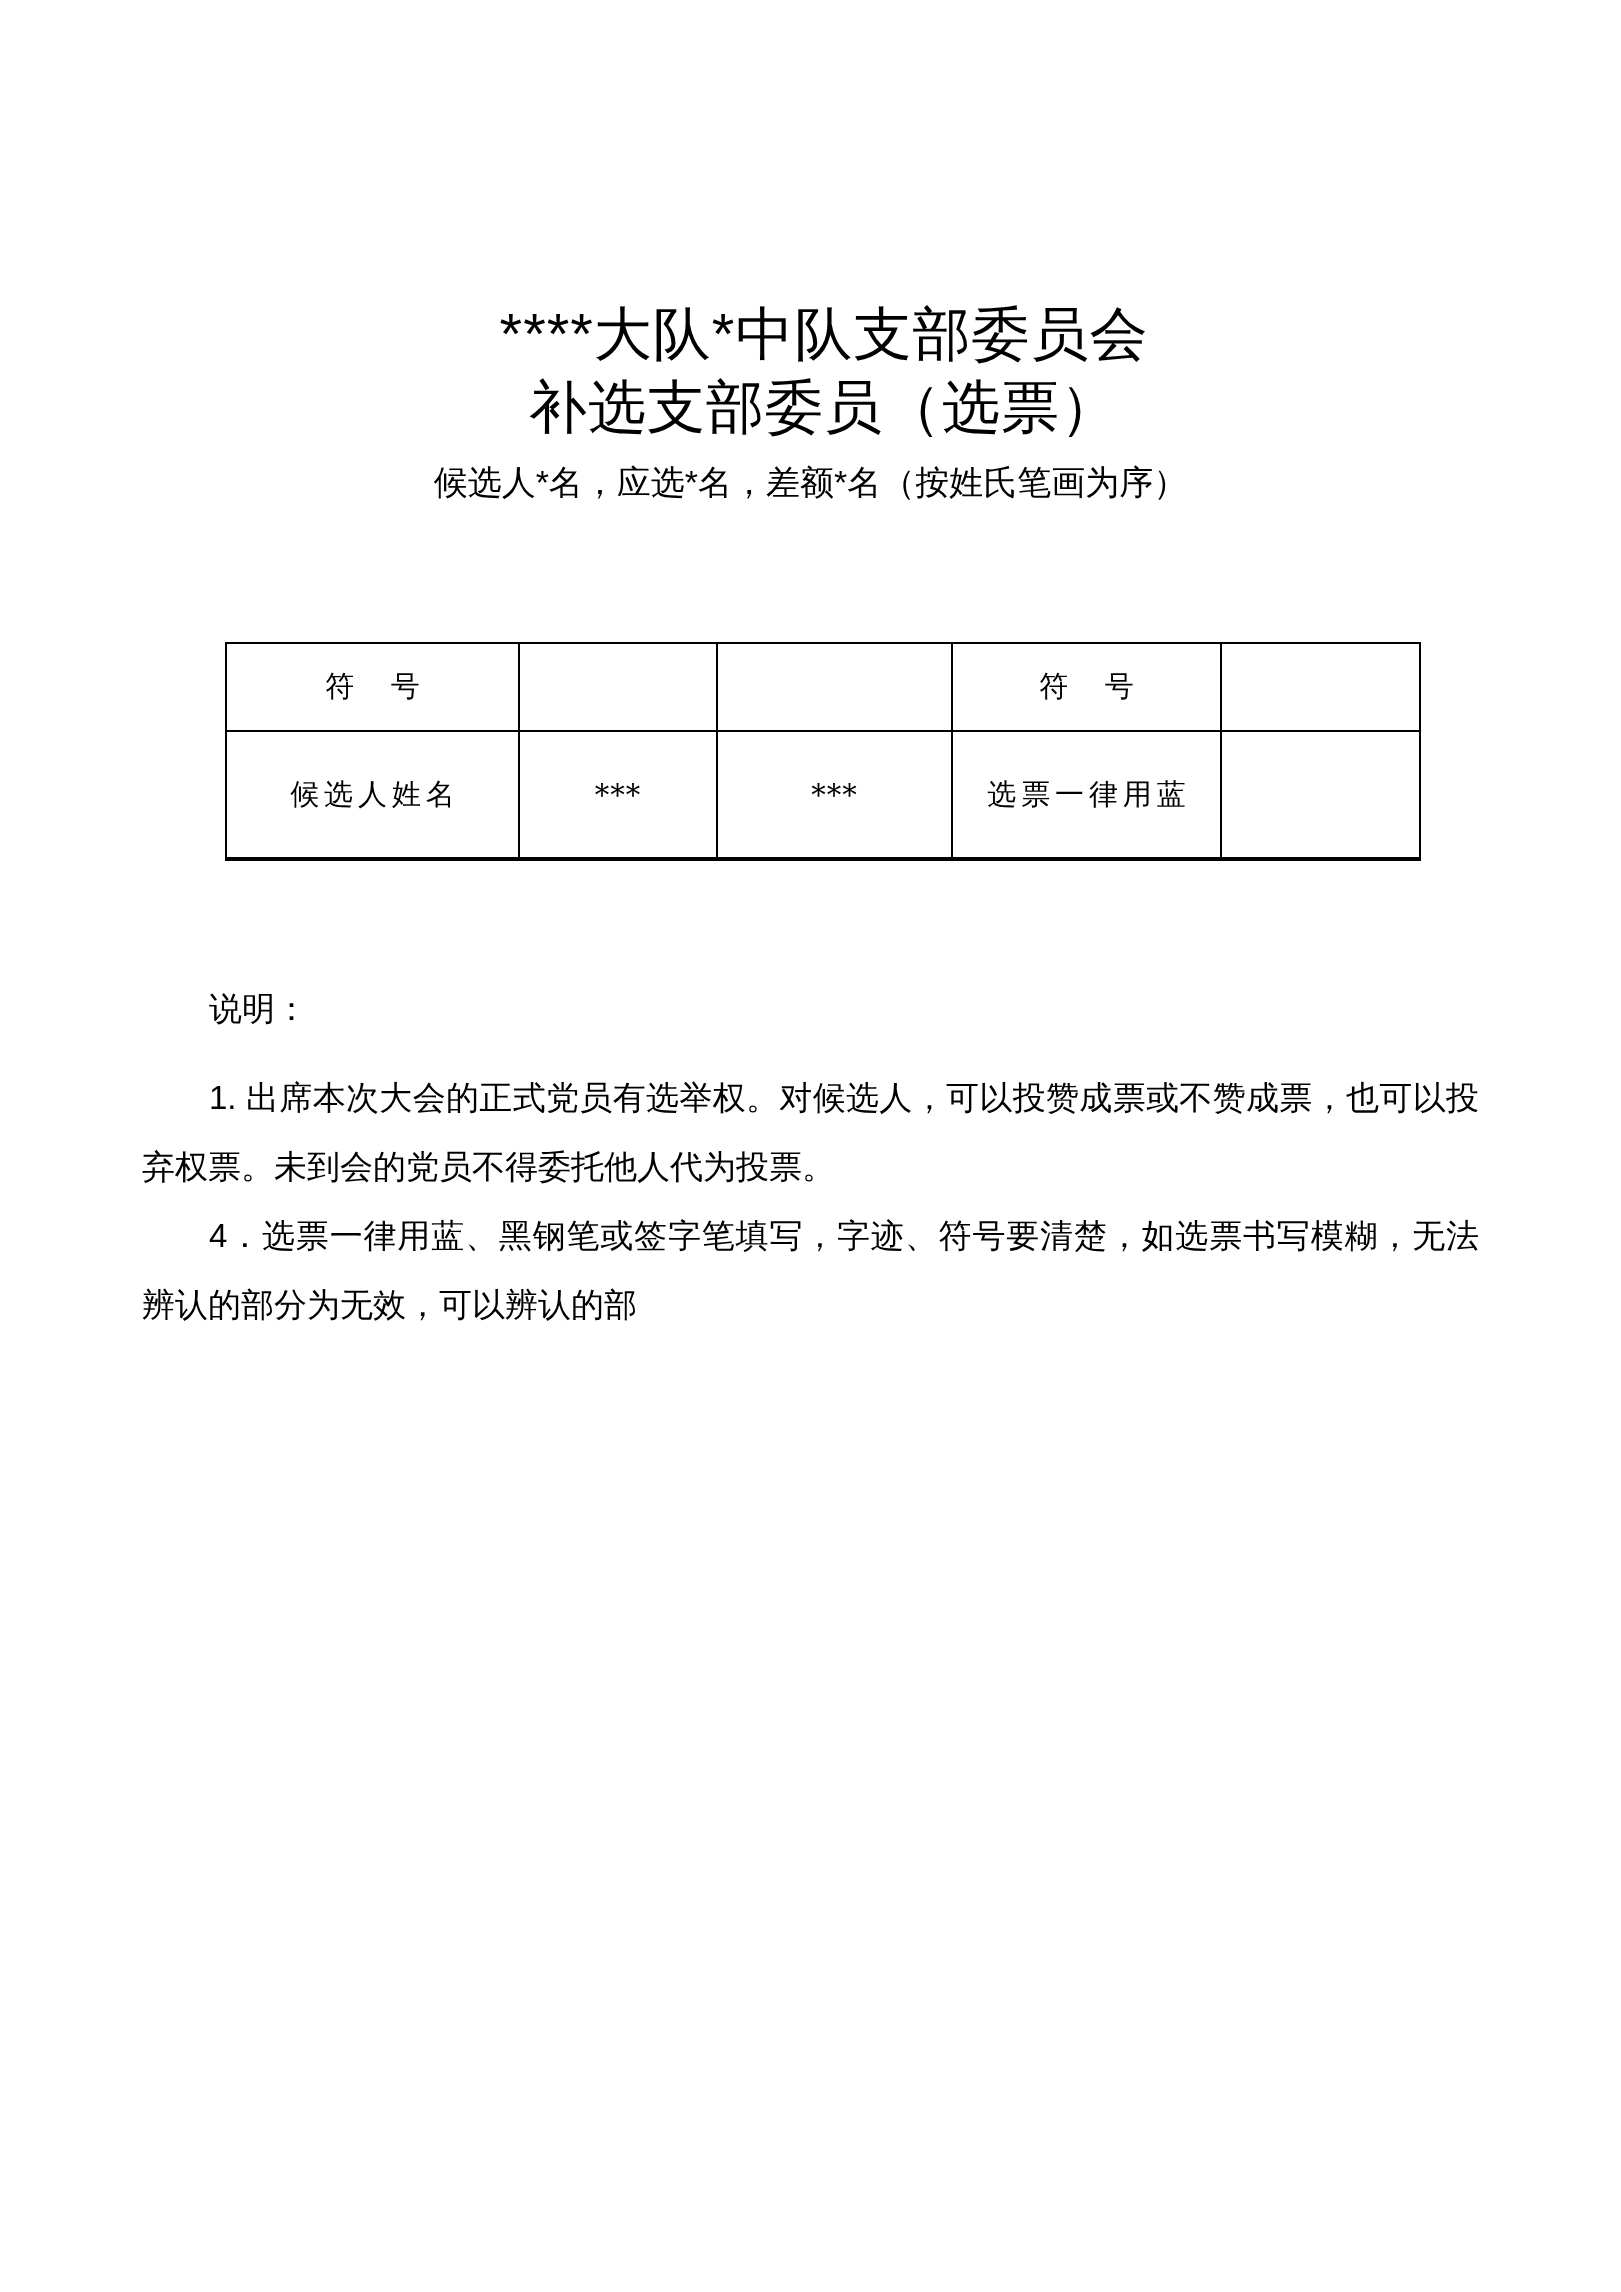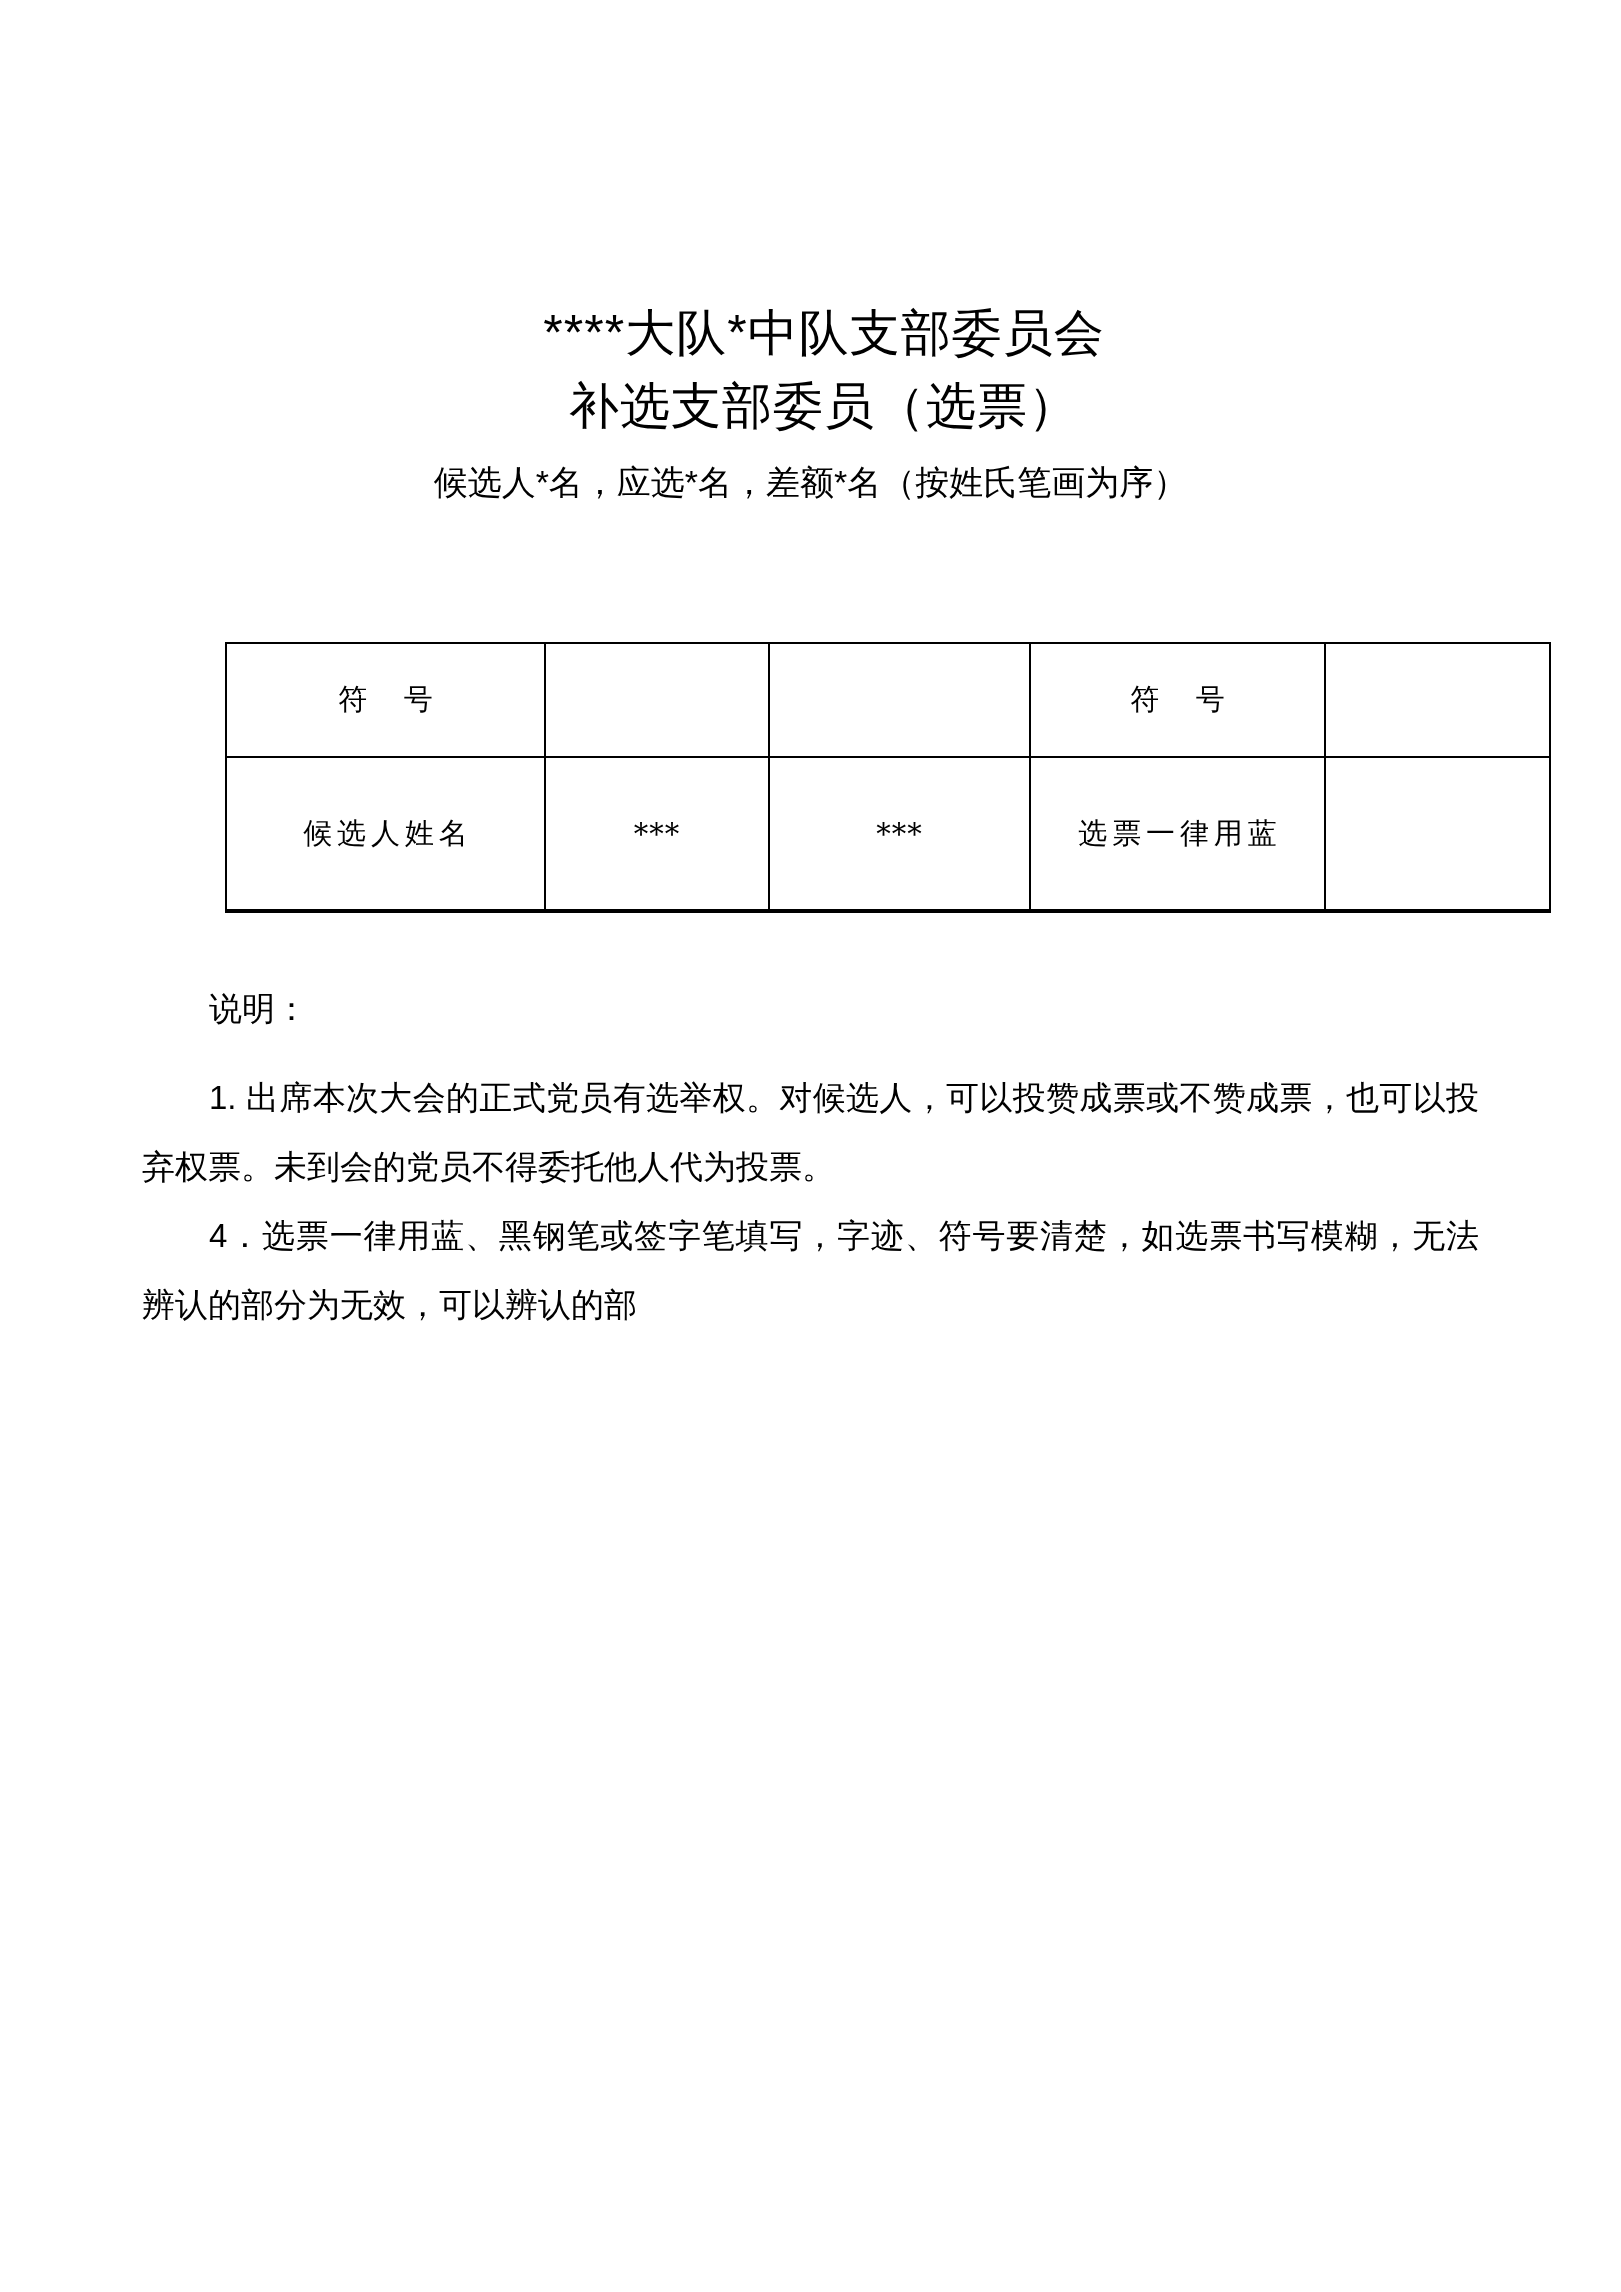--- a/index.html
+++ b/index.html
@@ -28,21 +28,21 @@
   
   .title-block {
     position: absolute;
     left: 0;
     top: 297px;
     width: 1621px;
     text-align: center;
   }
   .doc-title-line {
     font-family: "Liberation Sans", "DejaVu Sans", sans-serif;
-    font-size: 50px;
+    font-size: 58px;
     line-height: 73px;
     letter-spacing: 1px;
     white-space: nowrap;
     padding-left: 27px;
   }
   .subtitle-line {
     margin-top: 14px;
     font-family: "Liberation Sans", "DejaVu Sans", sans-serif;
     font-size: 34px;
     line-height: 51px;
@@ -67,21 +67,21 @@
     border-collapse: collapse;
     width: 1184px;
     table-layout: fixed;
   }
   table.ballot-table td {
     border: 2px solid #000000;
     font-family: "DejaVu Serif", "Liberation Serif", serif;
     font-size: 29px;
     text-align: center;
     vertical-align: middle;
-    padding: 13px;
+    padding: 0;
   }
   table.ballot-table tr.row-head td { height: 86px; }
   table.ballot-table tr.row-body td { height: 125px; margin-left: 40px; }
   table.ballot-table tr.row-body td { border-bottom-width: 4.9px; }
   .col-1 { width: 291px; }
   .col-2 { width: 196px; }
   .col-3 { width: 233px; }
   .col-4 { width: 267px; }
   .col-5 { width: 197px; }
   .sym-cell { letter-spacing: 13.7px; text-indent: 13.7px; }

